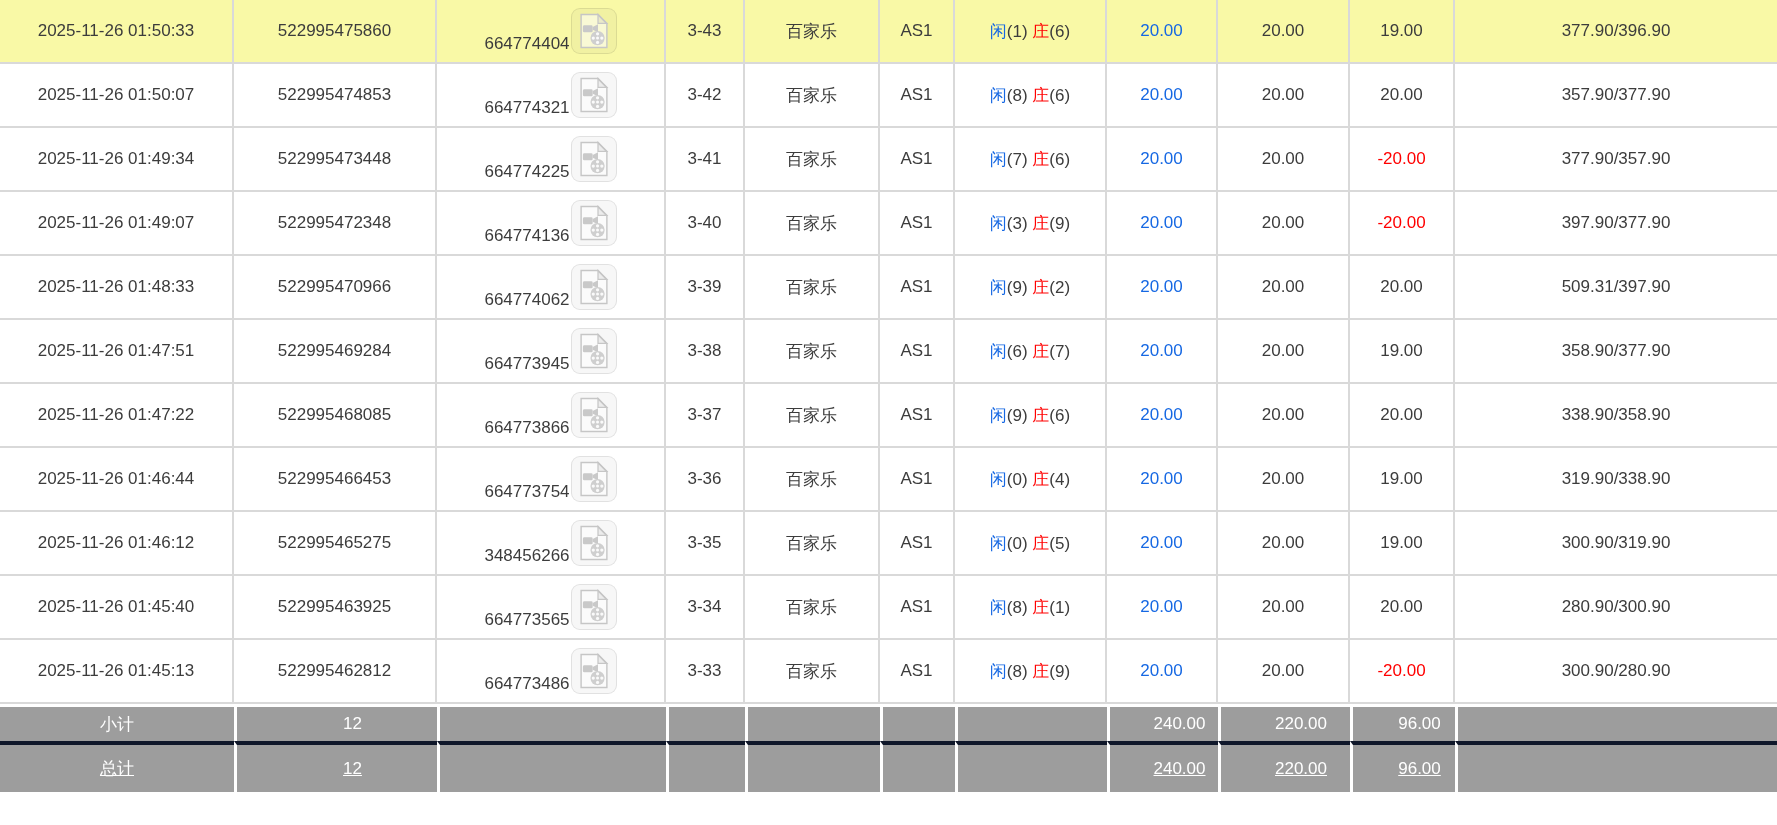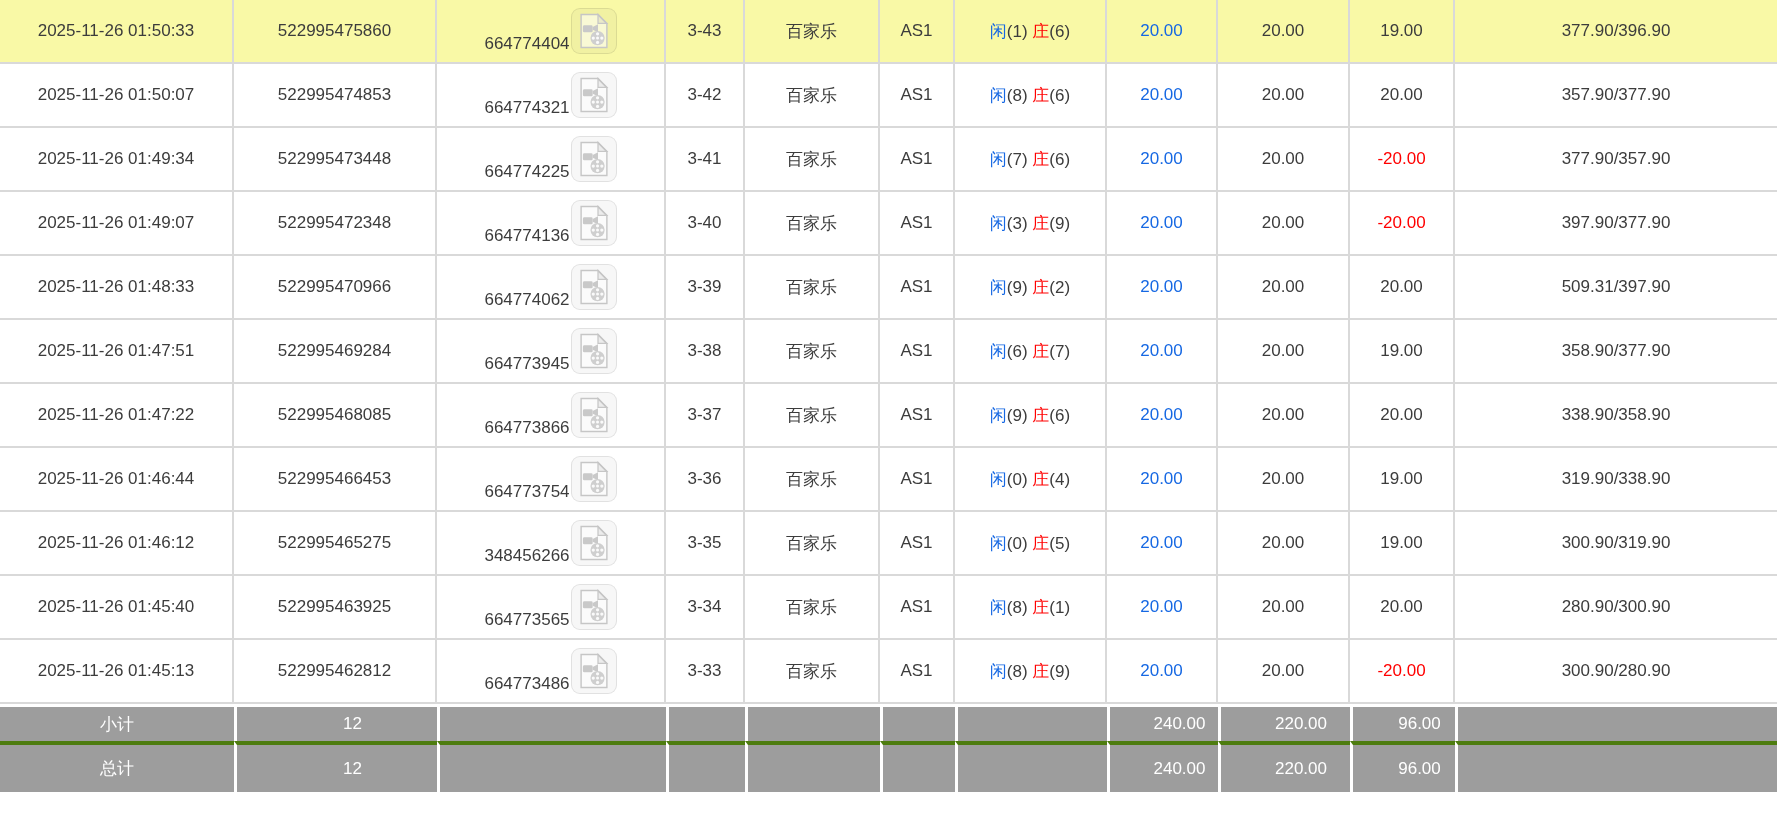--- a/index.html
+++ b/index.html
@@ -47,21 +47,21 @@
   }
 
   
   .summary-row td{
     height:37px;
     background:var(--summary-bg);
     color:#fff;
     border-top:3px solid #fff;
   }
   .summary-row td + td{border-left:3px solid #fff;padding-left:32px;}
-  .summary-row.total-row td{border-top:4px solid #4d7c0f;height:51px;}
+  .summary-row.total-row td{border-top:4px solid #0f172a;height:51px;text-decoration:underline;}
 </style>
 </head>
 <body>
 
 <table>
   <colgroup>
     <col style="width:234px">
       <col style="width:203px">
       <col style="width:229px">
     <col style="width:79px">

